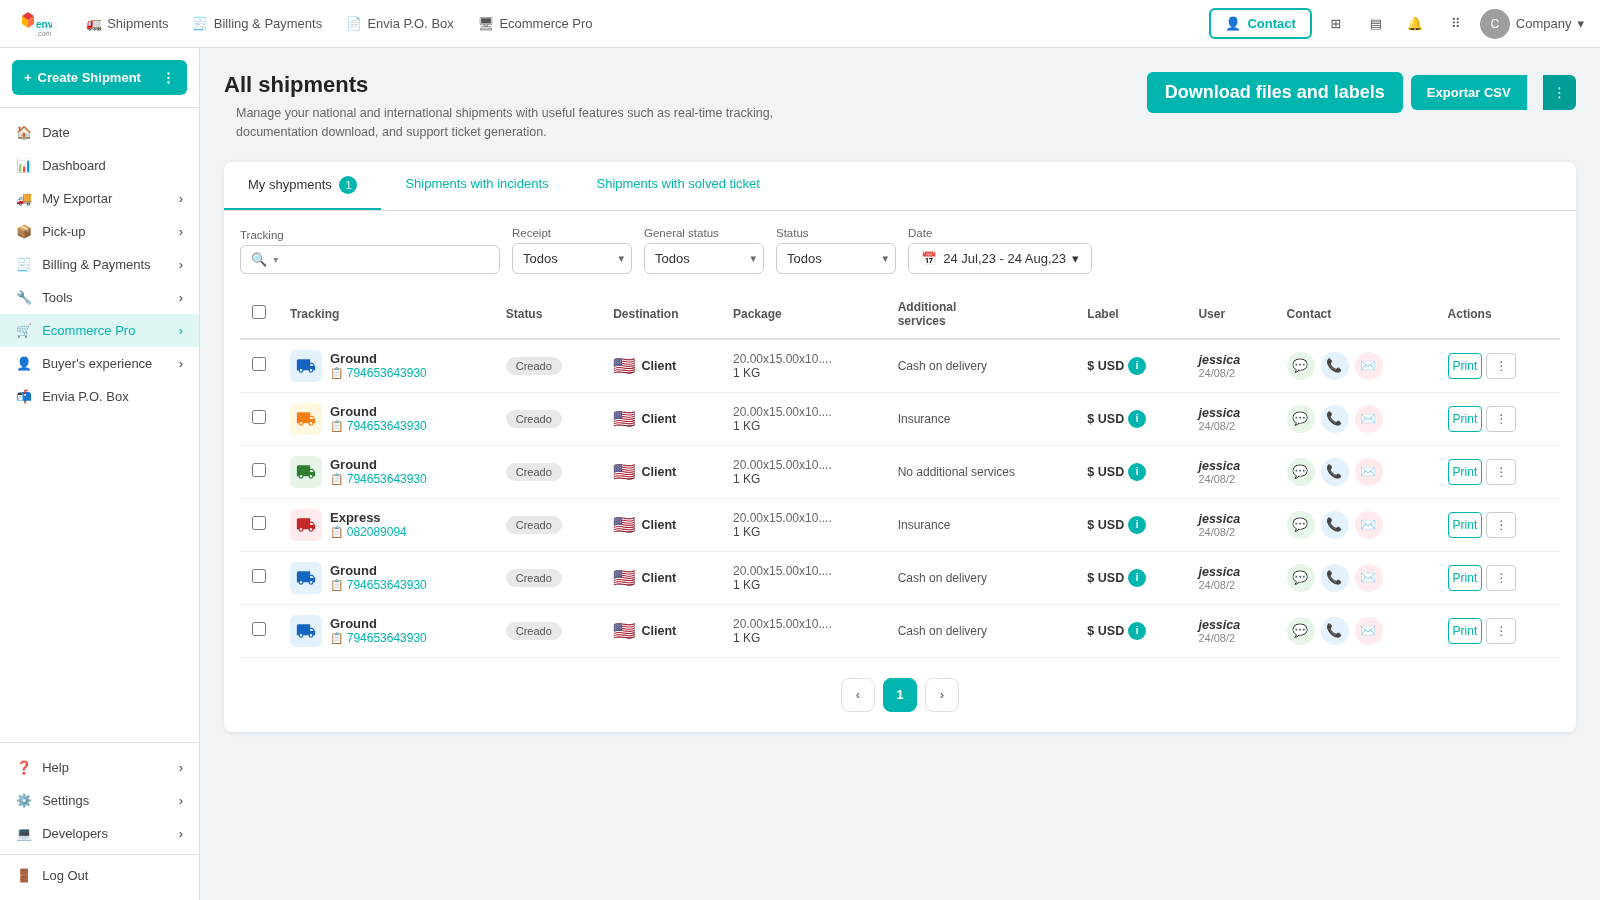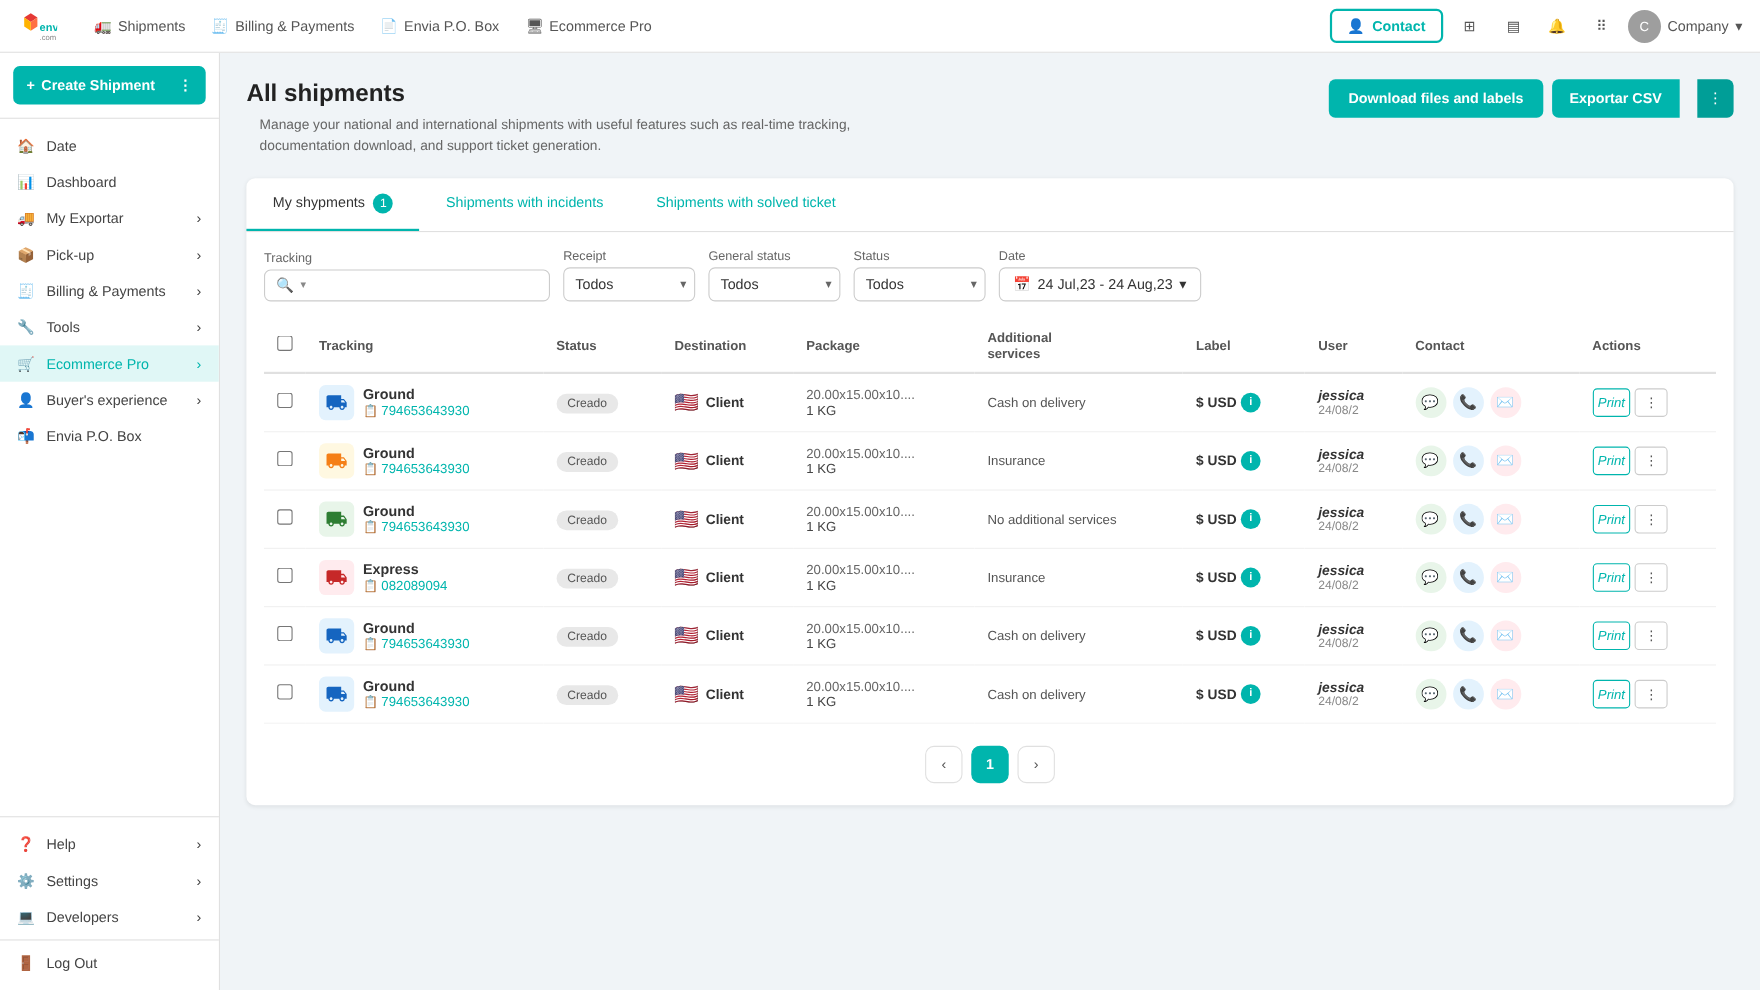--- a/index.html
+++ b/index.html
@@ -31,21 +31,21 @@
     .sidebar-item-left { display: flex; align-items: center; gap: 10px; }
     .sidebar-bottom { border-top: 1px solid #e0e0e0; padding: 8px 0; }
     .sidebar-divider { height: 1px; background: #e0e0e0; margin: 4px 0; }
 
     
     .main-content { flex: 1; padding: 24px; overflow-y: auto; }
     .page-header { display: flex; align-items: flex-start; justify-content: space-between; margin-bottom: 20px; }
     .page-title-block h1 { font-size: 22px; font-weight: 700; color: #222; margin-bottom: 6px; }
     .page-title-block p { font-size: 12.5px; color: #666; max-width: 600px; line-height: 1.5; margin-left: 12px; }
     .header-actions { display: flex; align-items: center; gap: 8px; }
-    .dl-btn { background: #00b5ad; color: #fff; border: none; padding: 10px 18px; border-radius: 6px; font-size: 13px; font-weight: 600; cursor: pointer; white-space: nowrap; }
+    .dl-btn { background: #00b5ad; color: #fff; border: none; padding: 10px 18px; border-radius: 6px; font-size: 18px; font-weight: 600; cursor: pointer; white-space: nowrap; }
     .export-btn { display: flex; align-items: center; gap: 16px; }
     .export-btn-main { background: #00b5ad; color: #fff; border: none; padding: 10px 16px; border-radius: 6px 0 0 6px; font-size: 13px; font-weight: 600; cursor: pointer; }
     .export-btn-dots { background: #009e97; color: #fff; border: none; padding: 10px 10px; border-radius: 0 6px 6px 0; cursor: pointer; }
 
     
     .tabs-container { background: #fff; border-radius: 8px; box-shadow: 0 1px 4px rgba(0,0,0,0.08); }
     .tabs-header { display: flex; border-bottom: 1px solid #e0e0e0; }
     .tab { padding: 14px 24px; font-size: 13px; cursor: pointer; color: #00b5ad; border-bottom: 2px solid transparent; white-space: nowrap; }
     .tab.active { color: #333; border-bottom: 2px solid #00b5ad; font-weight: 500; }
     .tab-badge { background: #00b5ad; color: #fff; border-radius: 50%; width: 18px; height: 18px; font-size: 11px; display: inline-flex; align-items: center; justify-content: center; margin-left: 4px; }
@@ -81,21 +81,21 @@
     .label-price { font-weight: 600; }
     .info-icon { width: 18px; height: 18px; border-radius: 50%; background: #00b5ad; color: #fff; display: flex; align-items: center; justify-content: center; font-size: 10px; font-weight: 700; cursor: pointer; }
     .user-cell { font-weight: 600; font-size: 12.5px; font-style: italic; }
     .user-date { color: #888; font-size: 11px; }
     .contact-icons { display: flex; gap: 6px; align-items: center; }
     .contact-icon-btn { width: 28px; height: 28px; border-radius: 50%; border: none; cursor: pointer; display: flex; align-items: center; justify-content: center; font-size: 13px; }
     .whatsapp-btn { background: #e8f5e9; color: #25d366; }
     .phone-btn { background: #e3f2fd; color: #1565c0; }
     .email-btn { background: #ffebee; color: #c62828; }
     .actions-cell { display: flex; align-items: center; gap: 4px; }
-    .print-btn { border: 1px solid #00b5ad; color: #00b5ad; background: #fff; padding: 5px 4px; border-radius: 4px; font-size: 12px; cursor: pointer; font-weight: 500; font-style: italic; }
+    .print-btn { border: 1px solid #00b5ad; color: #00b5ad; background: #fff; padding: 5px 4px; border-radius: 4px; font-size: 12px; cursor: pointer; font-weight: 500; }
     .dots-btn { border: 1px solid #ccc; background: #fff; padding: 5px 8px; border-radius: 4px; cursor: pointer; color: #555; font-size: 12px; }
     .cb { width: 14px; height: 14px; cursor: pointer; }
 
     
     .pagination { display: flex; align-items: center; justify-content: center; gap: 8px; padding: 20px; }
     .page-btn { width: 34px; height: 34px; border-radius: 8px; border: 1px solid #e0e0e0; background: #fff; cursor: pointer; display: flex; align-items: center; justify-content: center; font-size: 13px; color: #555; }
     .page-btn.active { background: #00b5ad; color: #fff; border-color: #00b5ad; font-weight: 600; }
   </style>
 </head>
 <body>

